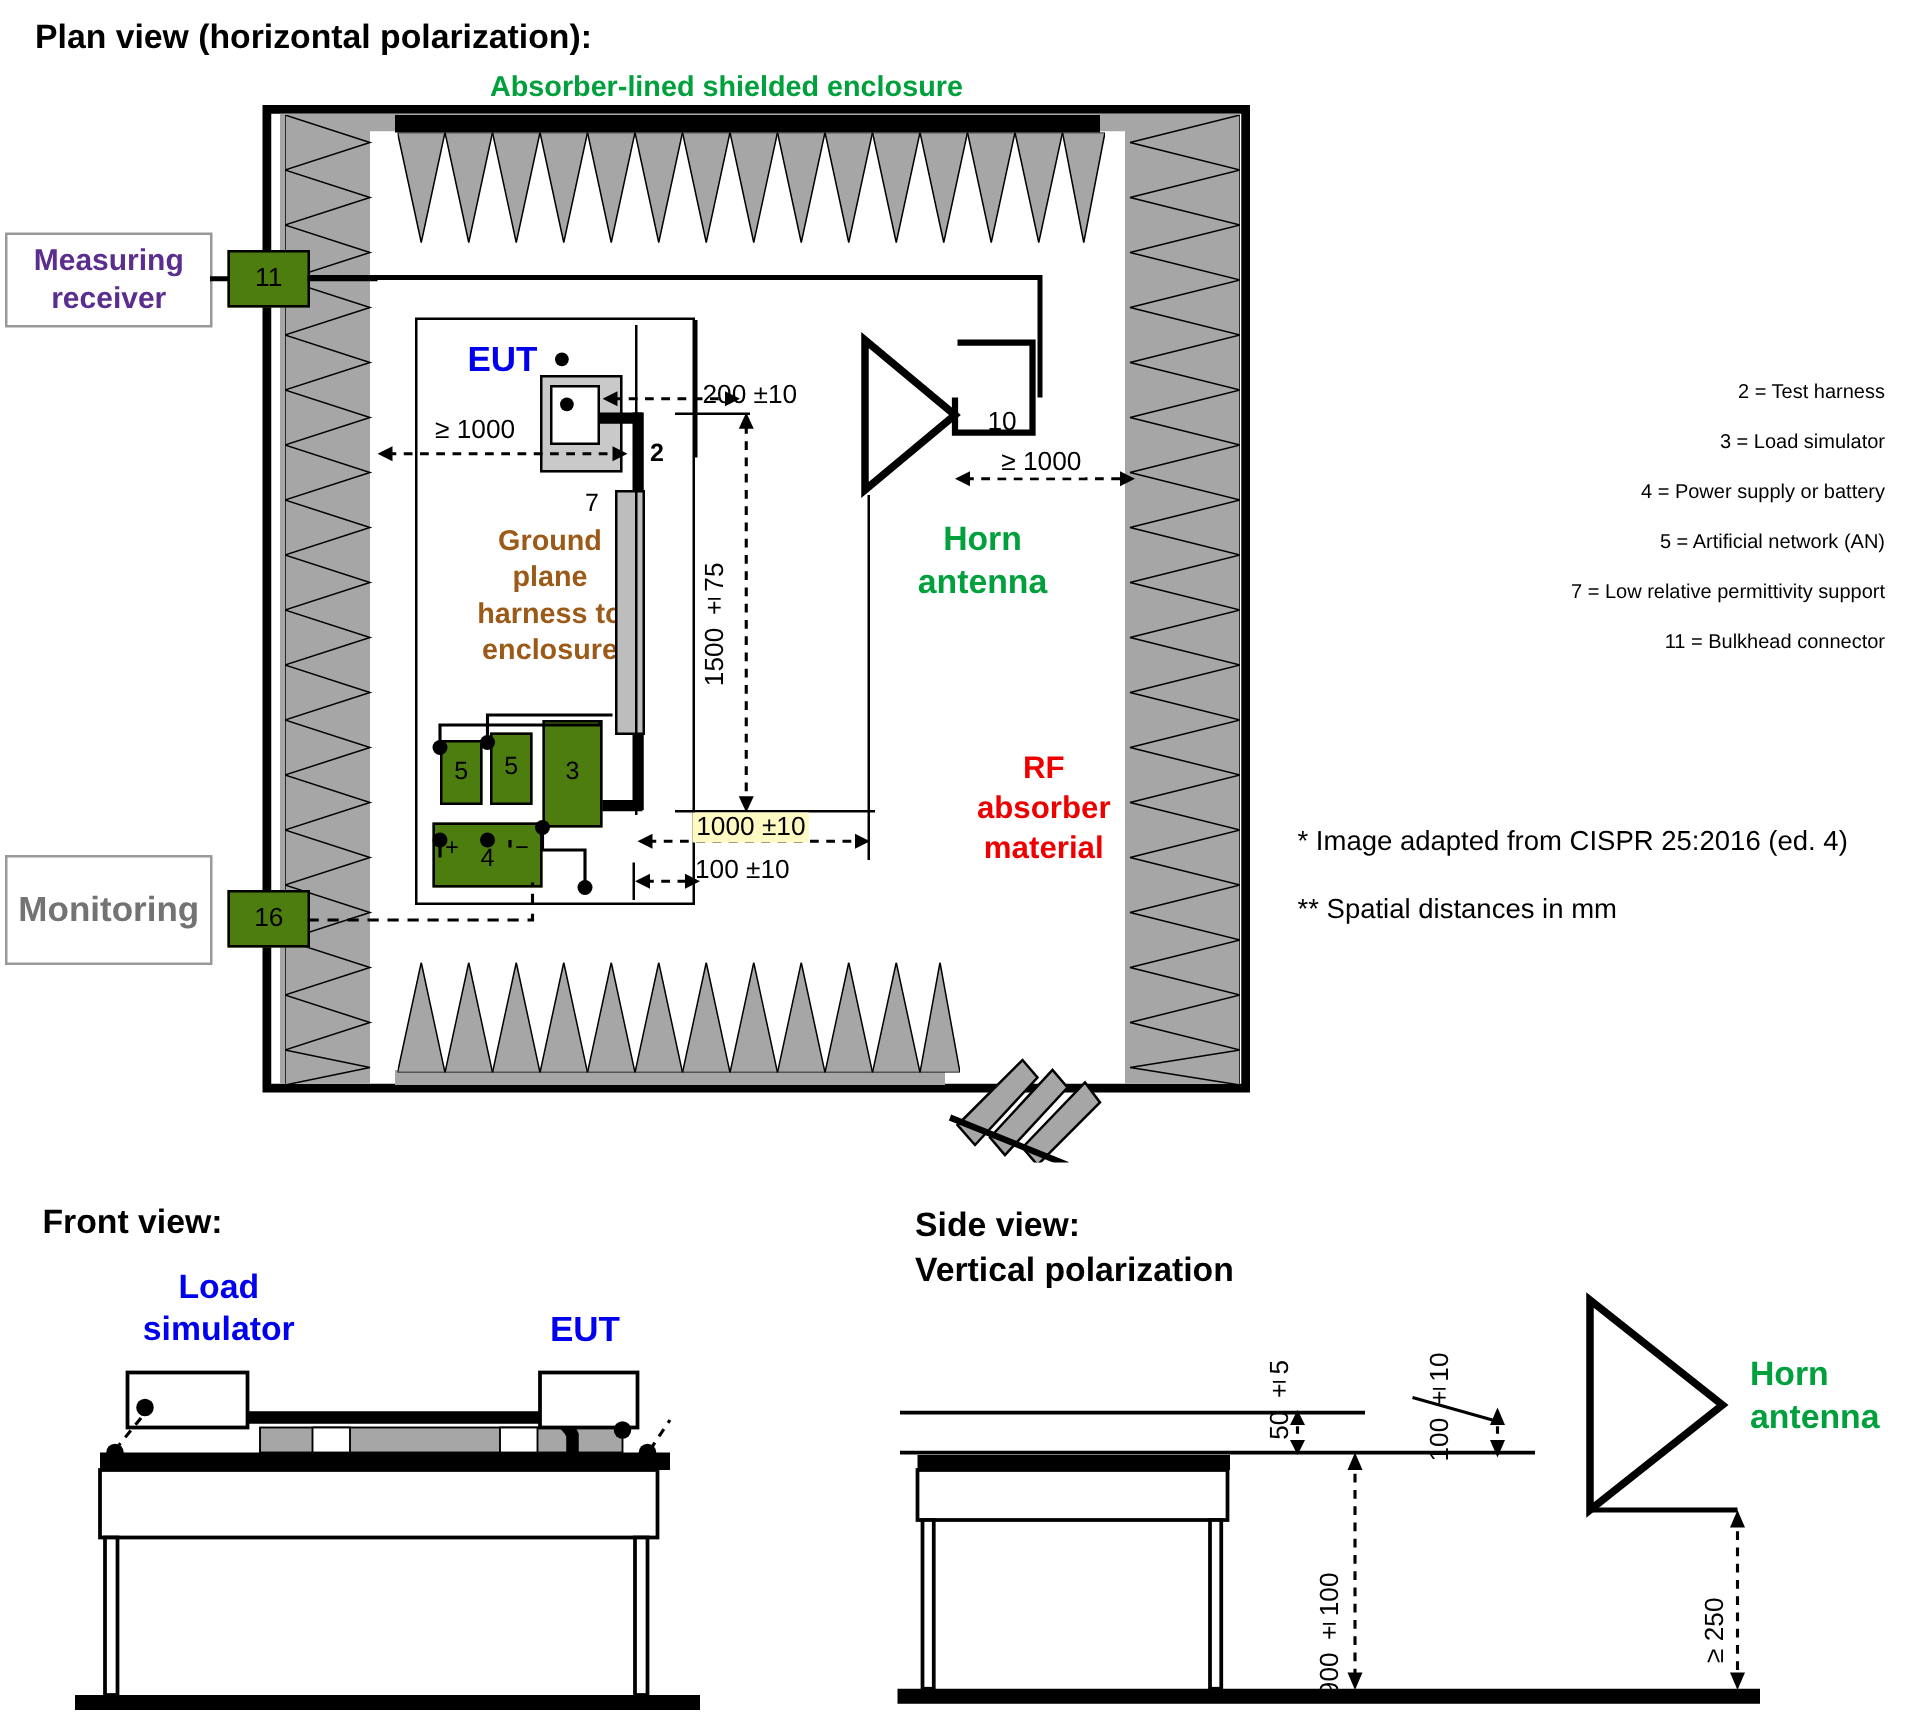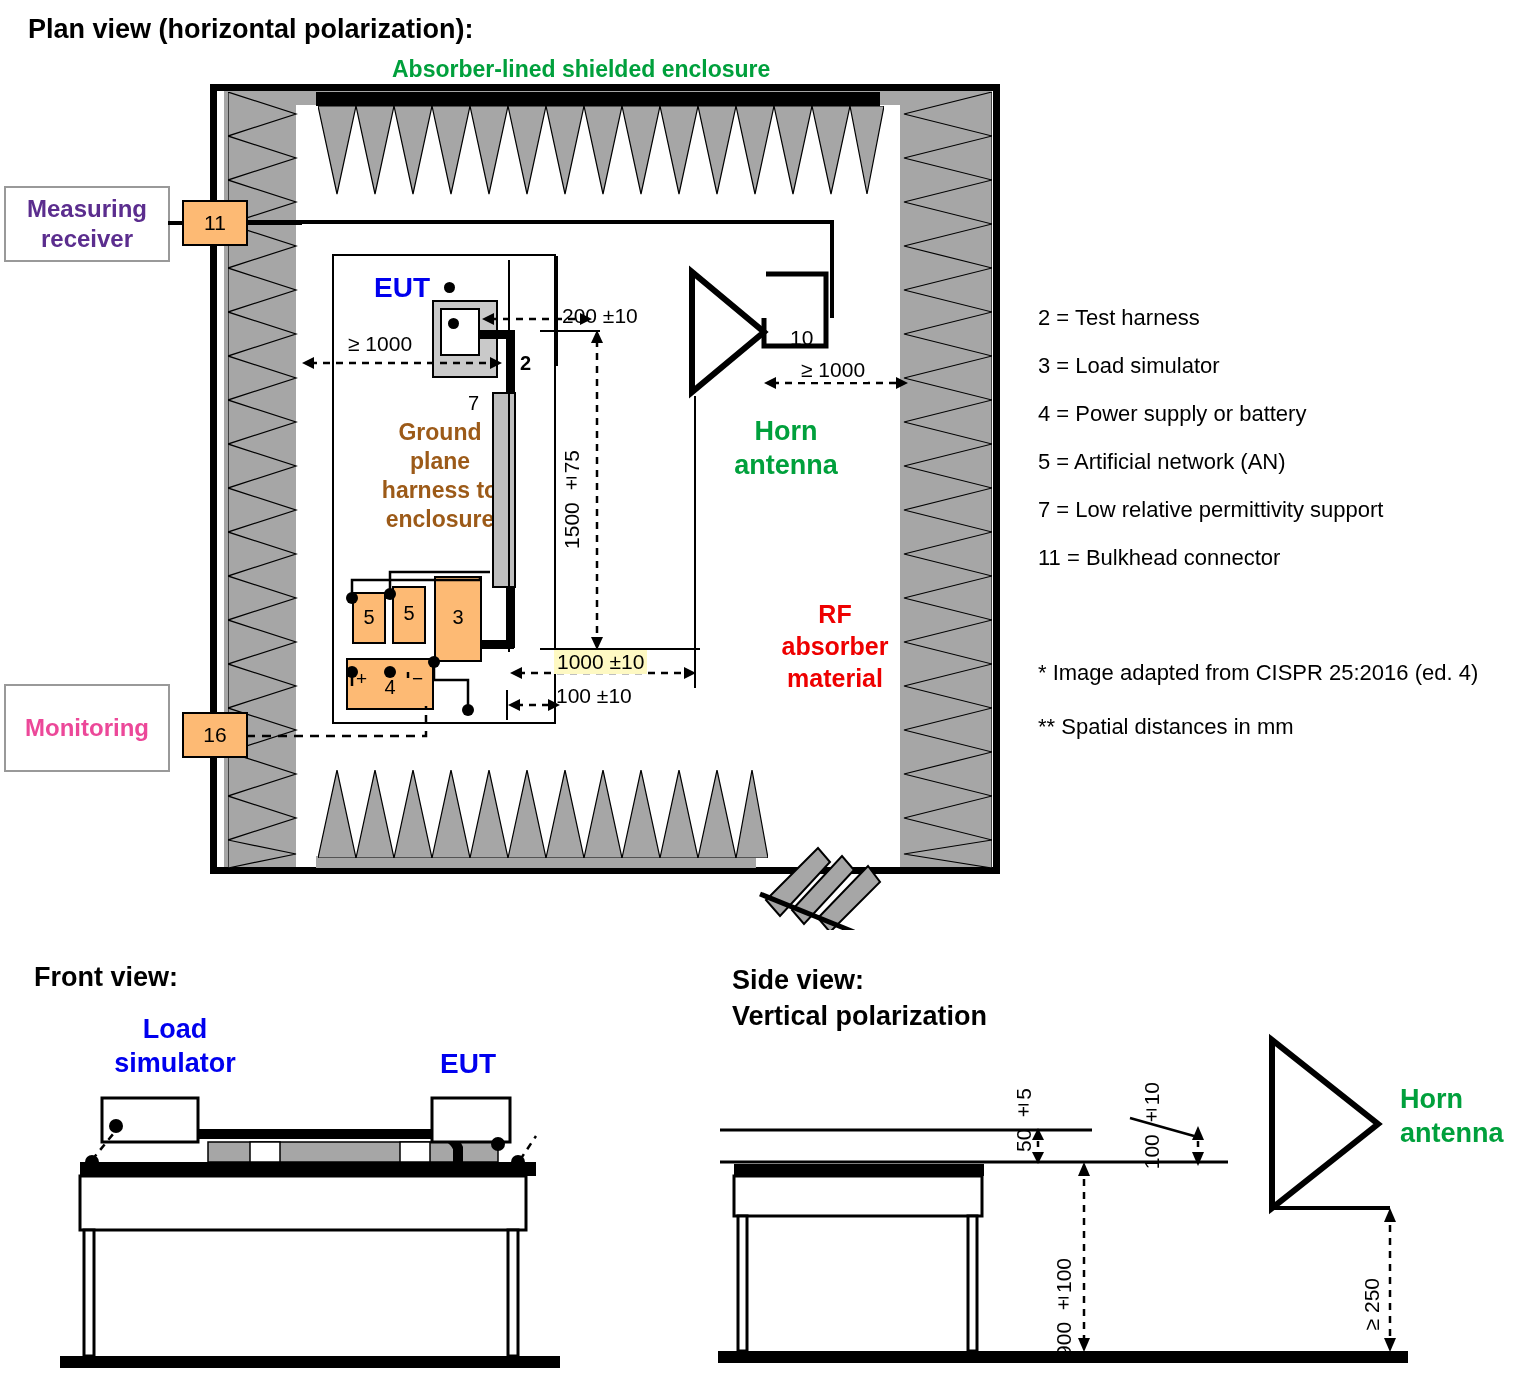--- a/index.html
+++ b/index.html
@@ -19,29 +19,29 @@
   
   #chamber{left:210px;top:84px;width:790px;height:790px;border:7px solid #000;box-sizing:border-box;background:#fff;}
   
   .grey-band{background:#a6a6a6;}
 
   #band-left{left:224px;top:91px;width:72px;height:776px;}
   #band-right{left:900px;top:91px;width:92px;height:776px;}
   #band-top{left:296px;top:91px;width:604px;height:14px;}
 
   
-  .box{border:2px solid #000;background:#fdba74;box-sizing:border-box;}
+  .box{border:2px solid #000;background:#4d7c0f;box-sizing:border-box;}
   .box-lbl{font-size:20px;text-align:center;}
   .solidline{background:#000;}
 
   .vtext{writing-mode:vertical-rl;transform:rotate(180deg);}
 
   
   #legend{left:1038px;top:305px;width:470px;}
-  #legend div{font-size:22px;margin-bottom:22px;white-space:nowrap;}
+  #legend div{font-size:16px;margin-bottom:22px;white-space:nowrap;text-align:right;}
   #notes{left:1038px;top:660px;width:500px;}
   #notes div{font-size:22px;margin-bottom:28px;white-space:nowrap;}
 
   .sidebox{border:2px solid #999;background:#fff;box-sizing:border-box;display:flex;align-items:center;justify-content:center;text-align:center;}
 </style>
 </head>
 <body>
 
 <div class="abs ttl" id="plan-title">Plan view (horizontal polarization):</div>
 <div class="abs" id="enclosure-caption">Absorber-lined shielded enclosure</div>
@@ -239,21 +239,21 @@
     <div>receiver</div>
   </div>
 </div>
 <div class="abs box" style="left:182px;top:200px;width:66px;height:46px;display:flex;align-items:center;justify-content:center;">
   <span style="font-size:21px;">11</span>
 </div>
 <div class="abs solidline" style="left:168px;top:221px;width:16px;height:4px;"></div>
 <div class="abs solidline" style="left:246px;top:221px;width:56px;height:4px;"></div>
 
 <div class="abs sidebox" style="left:4px;top:684px;width:166px;height:88px;">
-  <div class="bold" style="color:#ec4899;font-size:24px;">Monitoring</div>
+  <div class="bold" style="color:#737373;font-size:28px;">Monitoring</div>
 </div>
 <div class="abs box" style="left:182px;top:712px;width:66px;height:46px;display:flex;align-items:center;justify-content:center;">
   <span style="font-size:21px;text-align:right;">16</span>
 </div>
 <div class="abs" style="left:246px;top:700px;width:230px;height:46px;">
   <svg width="230" height="46" viewBox="0 0 230 46">
     <path d="M0,36 L180,36 L180,6" stroke="#000" stroke-width="2.5" fill="none" stroke-dasharray="9 7"></path>
   </svg>
 </div>
 

